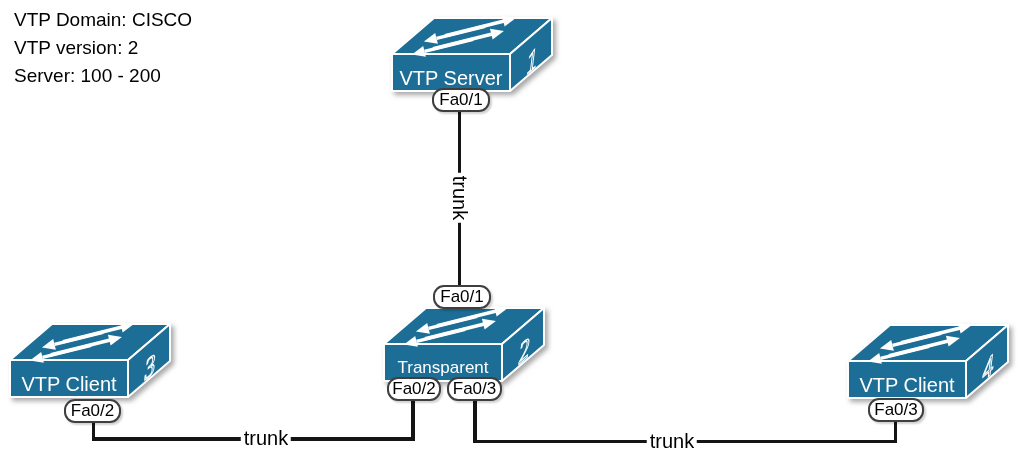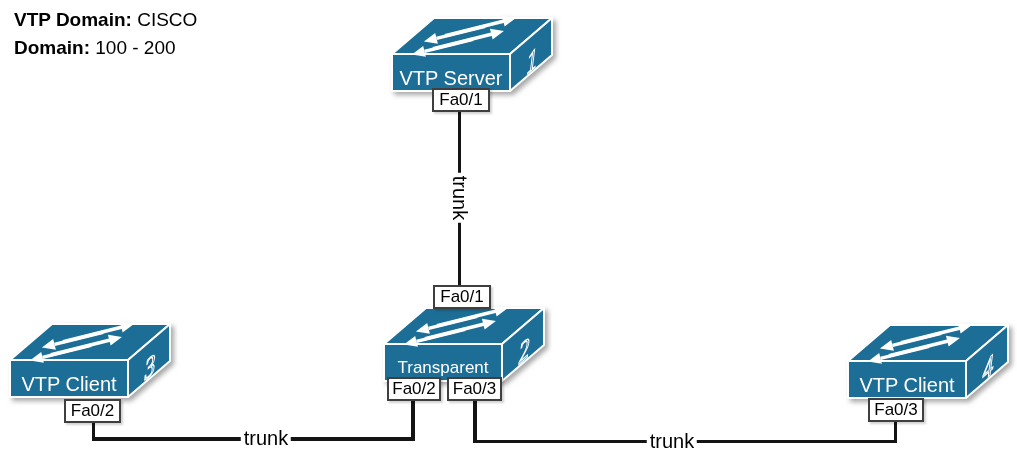--- a/index.html
+++ b/index.html
@@ -2,37 +2,37 @@
 <html><head>
 <meta charset="utf-8">
 <style>
   html,body { margin:0; padding:0; background:#fff; }
   .canvas {
     position:relative; width:1017px; height:465px; background:#ffffff;
     font-family:"Liberation Sans", sans-serif; overflow:hidden;
   }
   
   .info { position:absolute; left:14px; top:6px; font-size:19px; line-height:28px; color:#000; }
-  .info .b { font-weight:700; }
+  .info .b { font-weight:400; }
   
   .sw { position:absolute; width:170px; height:92px; z-index:2; }
   .sw svg { overflow:visible; filter:drop-shadow(3px 3px 2.5px rgba(95,95,95,0.55)); }
   .face { fill:#1d6e96; stroke:#ffffff; stroke-width:2; stroke-linejoin:round; }
   .arrow-line { stroke:#ffffff; stroke-width:3.5; fill:none; }
   .arrow-head { fill:#ffffff; stroke:none; }
   .sw-num {
     font-family:"Liberation Serif", serif; font-style:italic; font-size:28px;
     fill:#1d6e96; stroke:#ffffff; stroke-width:1.3px; text-anchor:middle;
   }
   .sw-label { fill:#ffffff; font-size:20px; text-anchor:middle; }
   .sw-label.small { font-size:17px; }
   
   .port {
     position:absolute; z-index:3; box-sizing:border-box;
-    background:#fff; border:2px solid #3f3f3f; border-radius:0;
+    background:#fff; border:2px solid #3f3f3f; border-radius:11px;
     font-size:17px; color:#000; display:flex; align-items:center; justify-content:center;
     box-shadow:2px 2px 2px rgba(0,0,0,0.18);
   }
   
   .line { position:absolute; background:#141414; z-index:1; }
   
   .trunk {
     position:absolute; z-index:3; background:#fff; color:#000; font-size:20px;
     padding:0 3px; transform:translate(-50%,-50%); white-space:nowrap;
   }
@@ -64,21 +64,22 @@
         <polygon class="arrow-head" points="34,34.5 21,40 34,45.5"></polygon>
       </g>
     </g>
   </defs>
 </svg>
 
 <div class="canvas">
 
   <div class="info">
     <div><span class="b">VTP Domain:</span> <span>CISCO</span></div>
-    <div><span class="b">Domain:</span> <span>100 - 200</span></div>
+    <div><span class="b">VTP version:</span> <span>2</span></div>
+    <div><span class="b">Server:</span> <span>100 - 200</span></div>
   </div>
 
   <div class="line" style="left:457.5px; top:110px; width:3.5px; height:177px;"></div>
   <div class="line" style="left:91.5px; top:421px; width:3.5px; height:20px;"></div>
   <div class="line" style="left:91.5px; top:437px; width:323px; height:3.5px;"></div>
   <div class="line" style="left:411px; top:400px; width:3.5px; height:40.5px;"></div>
   <div class="line" style="left:473px; top:400px; width:3.5px; height:43px;"></div>
   <div class="line" style="left:473px; top:439.5px; width:424px; height:3.5px;"></div>
   <div class="line" style="left:893.5px; top:421px; width:3.5px; height:22px;"></div>
 

